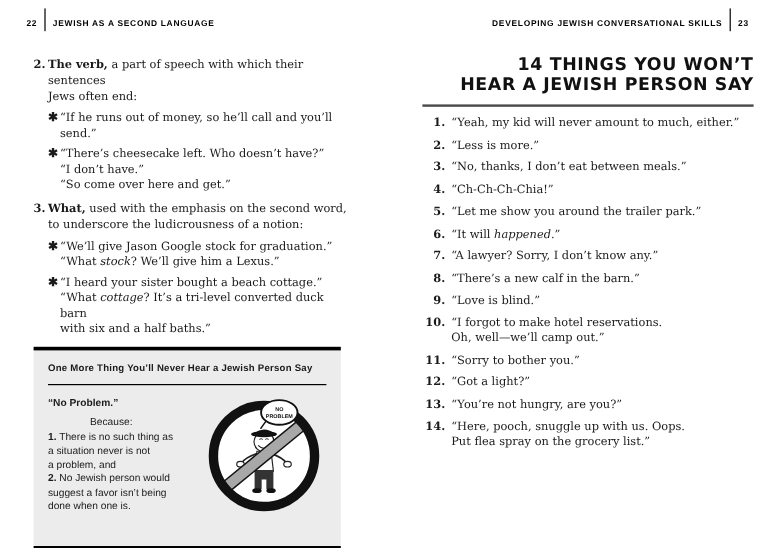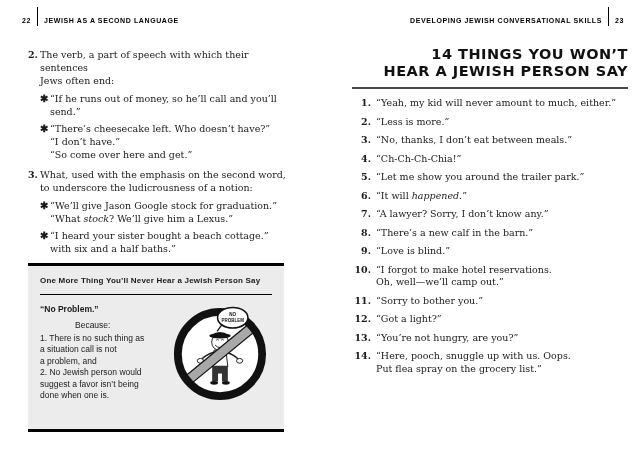--- a/index.html
+++ b/index.html
@@ -25,21 +25,21 @@
   
   .page-left {
     position:absolute; left:28px; top:48px; width:262px;
     font-size:9.5px; line-height:13px;
   }
   .numpara { display:flex; }
   .numpara .nnum { width:12px; flex:none; font-weight:700; }
   .numpara.second { margin-top:7px; }
   .ex { display:flex; margin-top:4.5px; padding-left:12px; }
   .ex .ast { width:10px; flex:none; font-weight:700; font-size:10px; line-height:13px; }
-  b { font-weight:400; }
+  b { font-weight:700; }
   i { font-style:italic; }
 
   
   .graybox {
     margin-top:8px; width:256px; height:169px; overflow:hidden;
     background:var(--box-bg, #ececec);
     border-top:3px solid var(--box-border, #000);
     border-bottom:3px solid var(--box-border, #000);
     padding:9px 12px 0 12px;
     font-family:"Liberation Sans", sans-serif;
@@ -121,33 +121,34 @@
       <div>
         <div>“We’ll give Jason Google stock for graduation.”</div>
         <div><span>“What </span><i>stock</i><span>? We’ll give him a Lexus.”</span></div>
       </div>
     </div>
 
     <div class="ex">
       <span class="ast">✱</span>
       <div>
         <div>“I heard your sister bought a beach cottage.”</div>
+        <div><span>“What </span><i>cottage</i><span>? It’s a tri-level converted duck barn</span></div>
         <div>with six and a half baths.”</div>
       </div>
     </div>
 
     <div class="graybox">
       <div class="box-title">One More Thing You’ll Never Hear a Jewish Person Say</div>
       <div class="box-rule"></div>
       <div class="box-cols">
         <div class="box-text">
           <div class="bq">“No Problem.”</div>
           <div class="because">Because:</div>
           <div><b>1.</b><span> There is no such thing as</span></div>
-          <div>a situation call is not</div>
+          <div>a situation never is not</div>
           <div>a problem, and</div>
           <div><b>2.</b><span> No Jewish person would</span></div>
           <div>suggest a favor isn’t being</div>
           <div>done when one is.</div>
         </div>
         <div class="box-art">
           <svg width="98" height="98" viewBox="0 0 100 100">
             <circle cx="50" cy="52" r="46" fill="#ffffff"></circle>
 
             <g>

